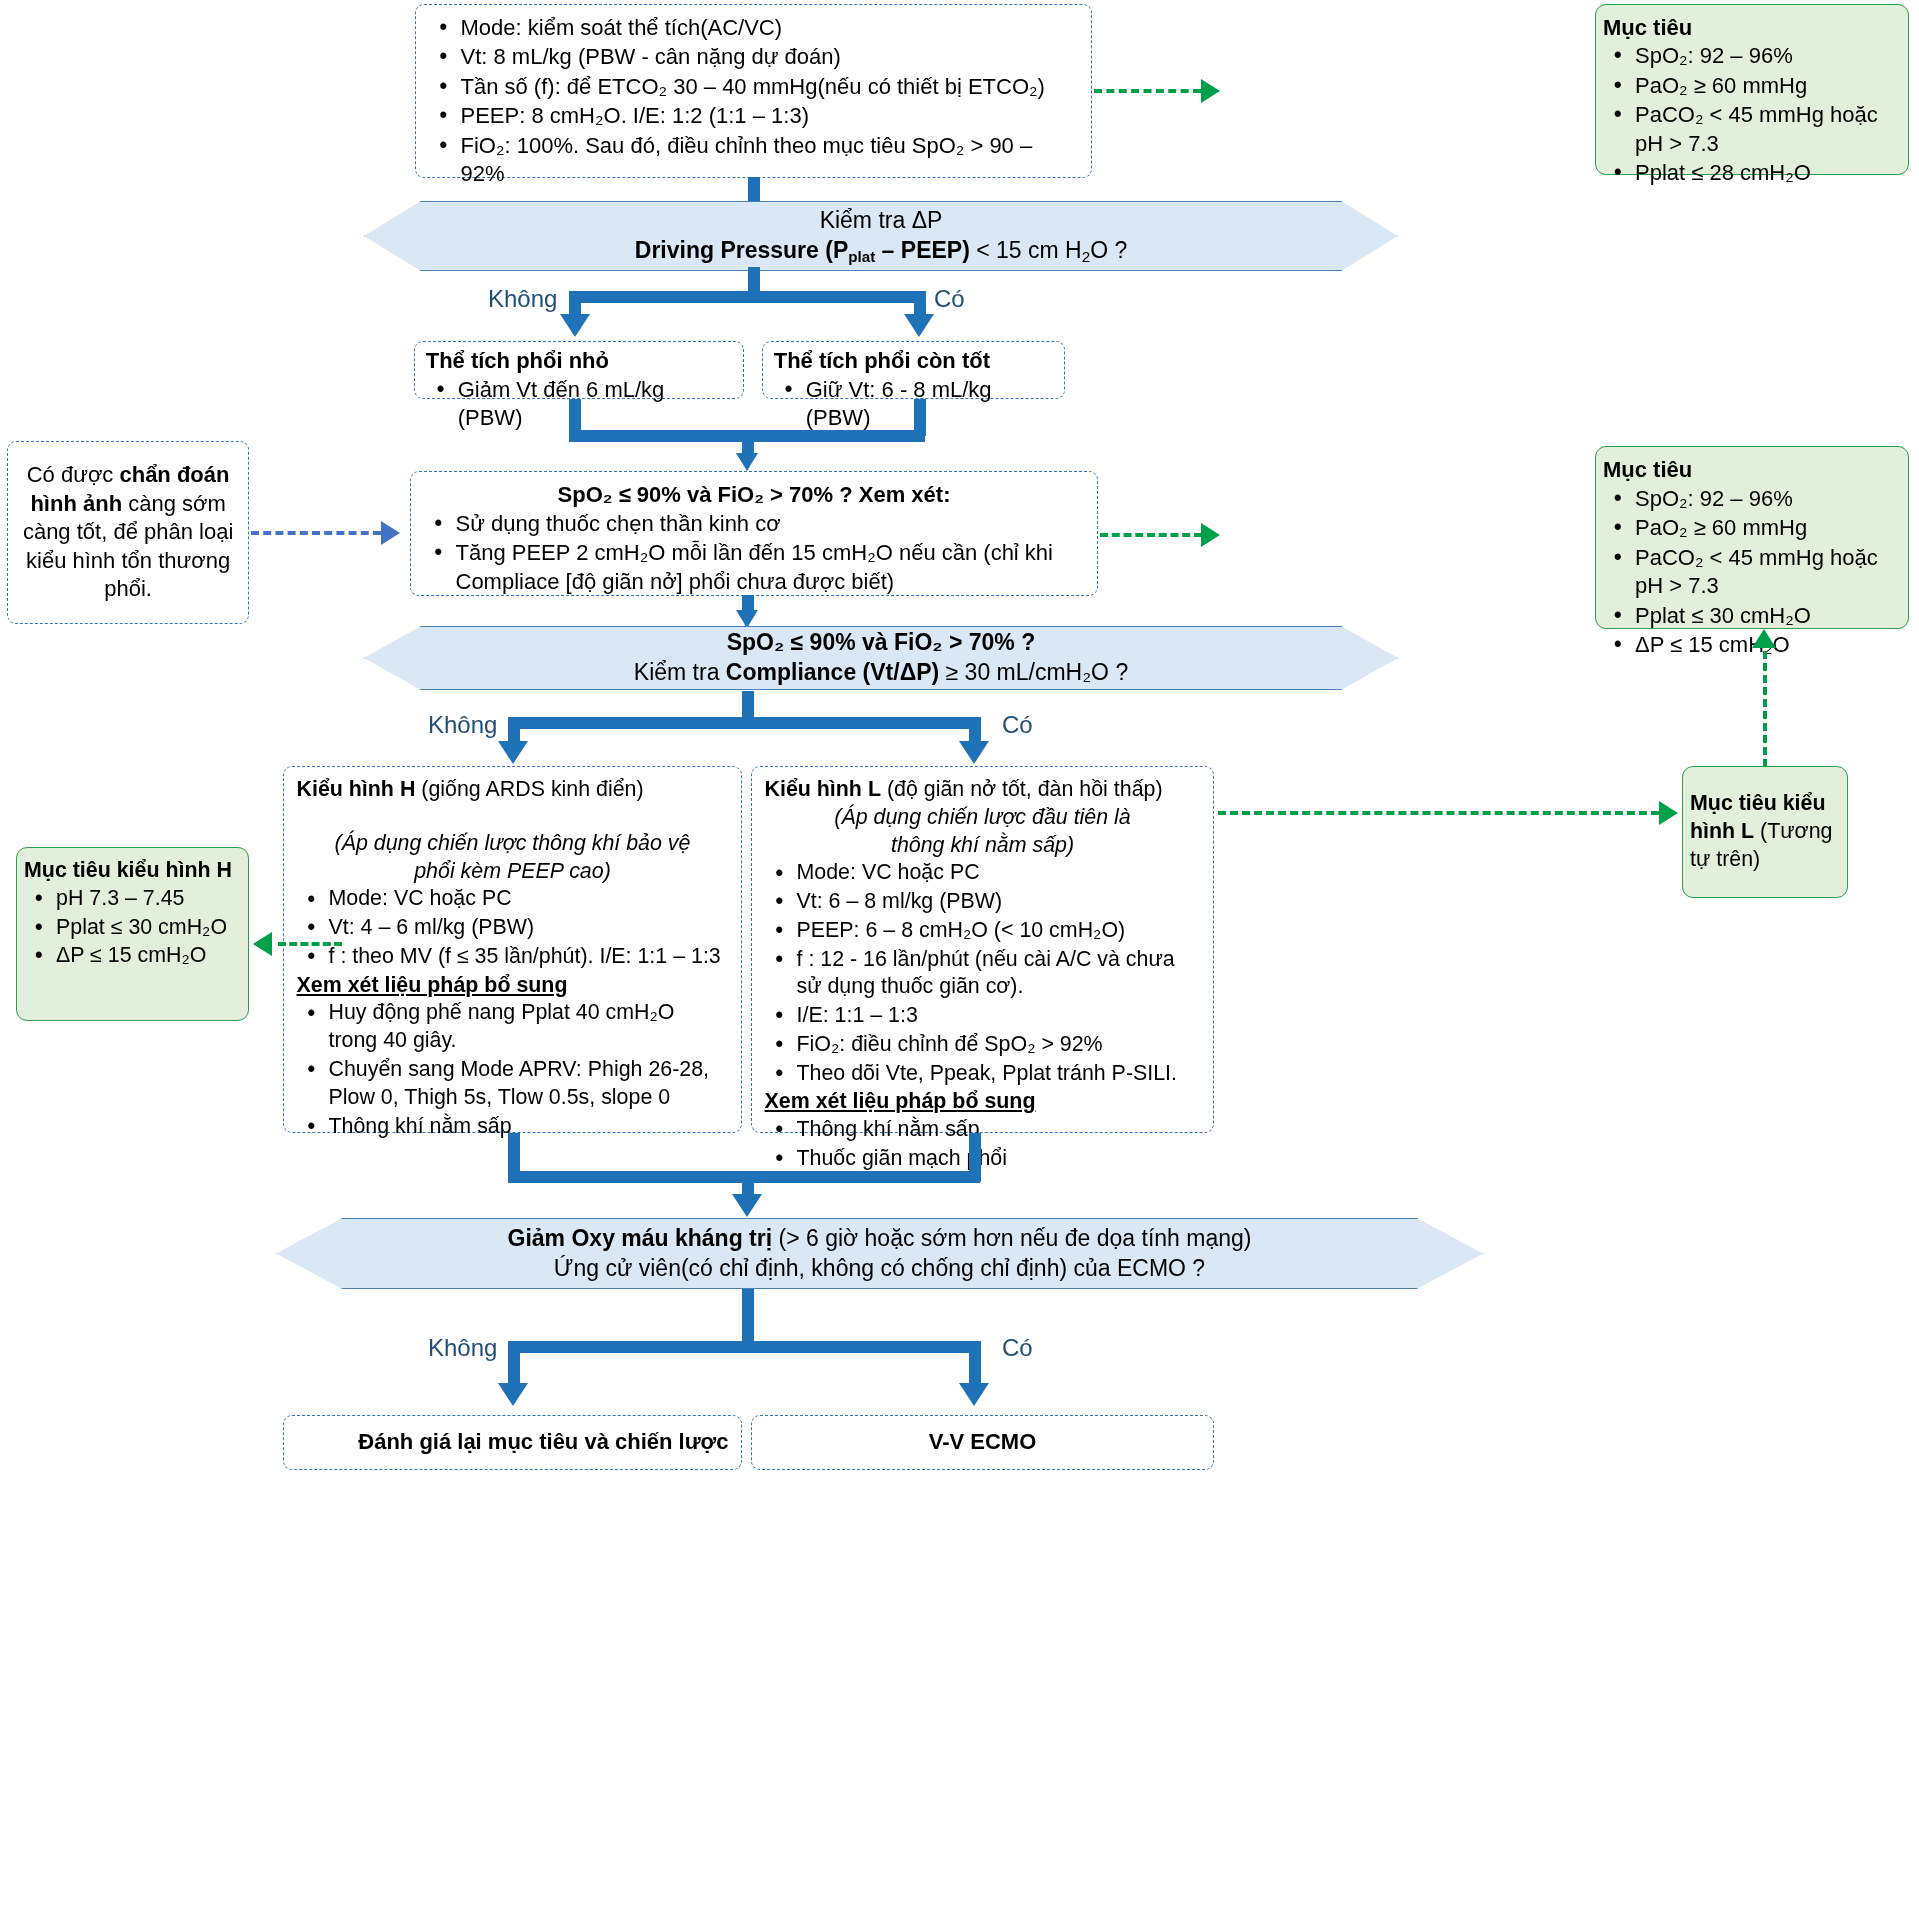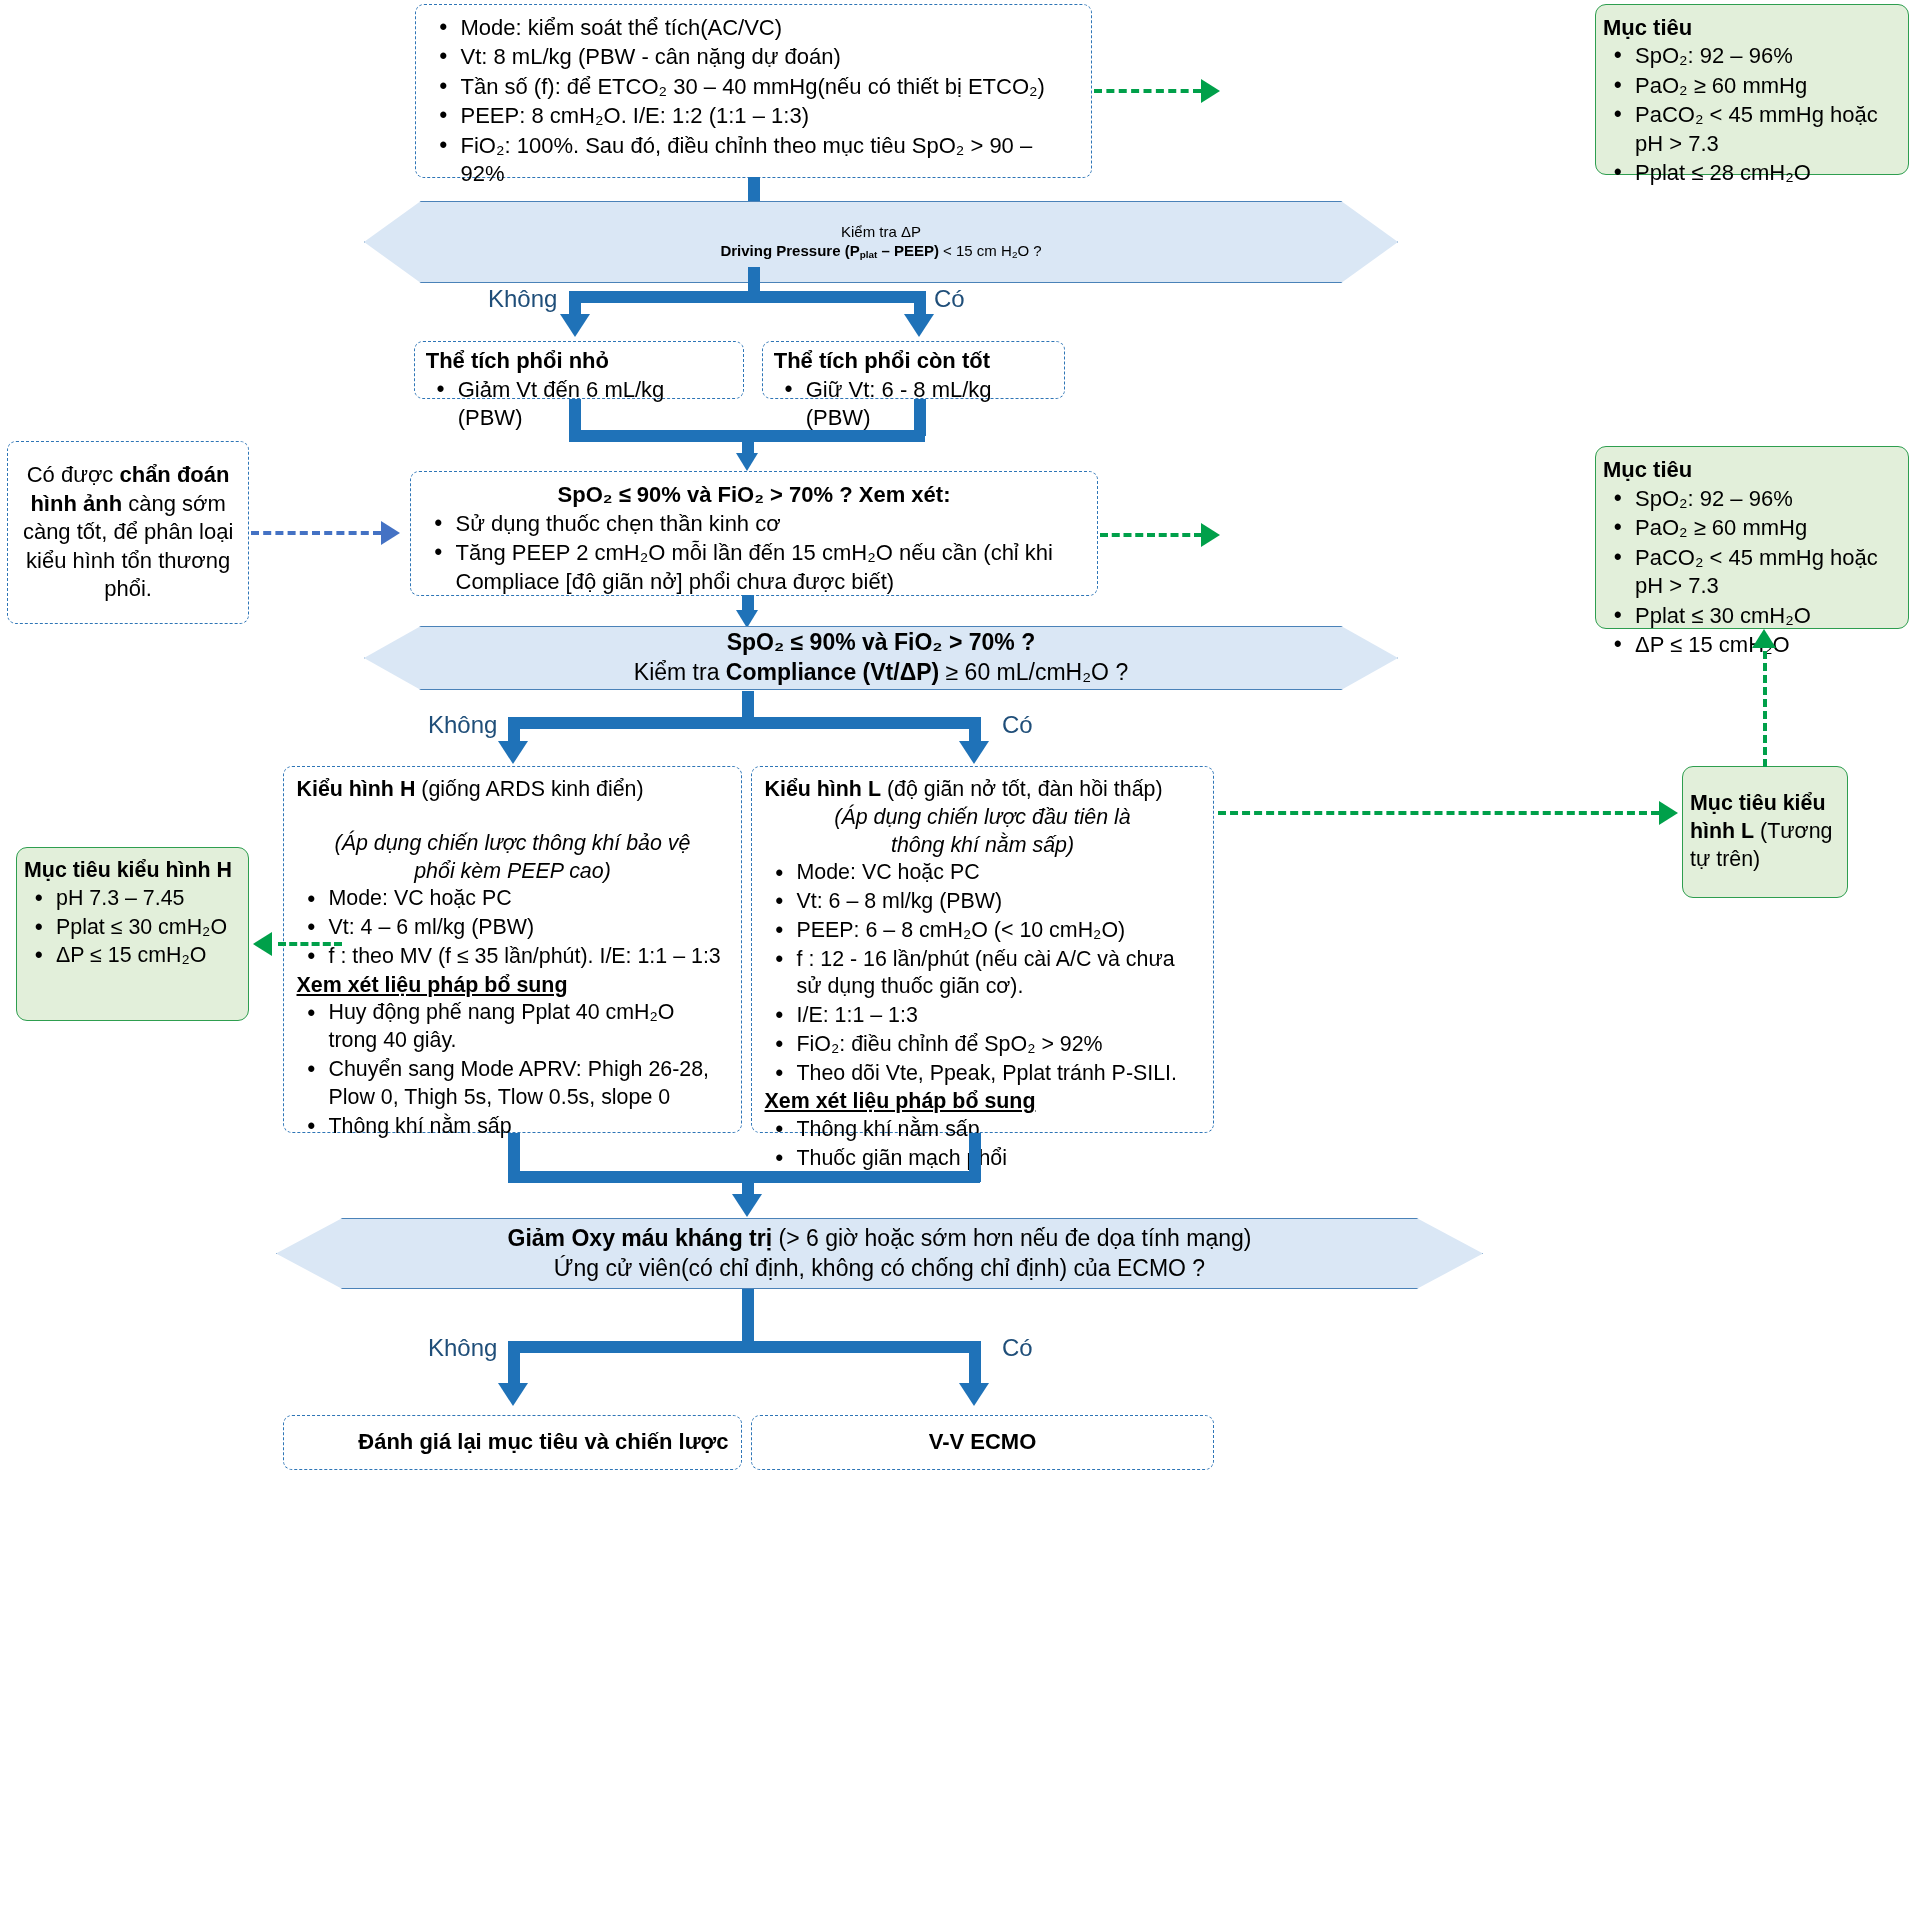--- a/index.html
+++ b/index.html
@@ -150,21 +150,21 @@
   <ul class="bul">
     <li>SpO₂: 92 – 96%</li>
     <li>PaO₂ ≥ 60 mmHg</li>
     <li>PaCO₂ &lt; 45 mmHg hoặc pH &gt; 7.3</li>
     <li>Pplat ≤ 28 cmH₂O</li>
   </ul>
 </div>
 
 <div class="vline" style="left:748px; top:177px; width:11.6px; height:25px;"></div>
 
-<div class="node hexa" style="left:364px; top:201px; width:1034px; height:82px; font-size:15px;">
+<div class="node hexa" style="left:364px; top:201px; width:1034px; height:70px; font-size:23px;">
   <div>Kiểm tra ΔP</div>
   <div>
     <b><span>Driving Pressure (P<sub>plat</sub> – PEEP)</span></b><span> &lt; 15 cm H<sub>2</sub>O ?</span>
   </div>
 </div>
 
 <div class="vline" style="left:748px; top:267px; width:11.6px; height:28.5px;"></div>
 <div class="hline" style="left:569px; top:291px; width:356px; height:11.6px;"></div>
 <div class="vline" style="left:569px; top:291px; width:11.6px; height:27px;"></div>
 <div class="vline" style="left:914px; top:291px; width:11.6px; height:27px;"></div>
@@ -226,21 +226,21 @@
 </div>
 
 <div class="vline" style="left:742px; top:595px; width:11.6px; height:21.4px;"></div>
 <div class="arrow-down-sm" style="left:736px; top:610px;"></div>
 
 <div class="node hexa" style="left:364px; top:626px; width:1034px; height:64px; font-size:23px;">
   <div>
     <b><span>SpO₂ ≤ 90% và FiO₂ &gt; 70% ?</span></b>
   </div>
   <div>
-    <span>Kiểm tra </span><b>Compliance (Vt/ΔP)</b><span> ≥ 60 mL/cmH₂O ?</span>
+    <span>Kiểm tra </span><b>Compliance (Vt/ΔP)</b><span> ≥ 30 mL/cmH₂O ?</span>
   </div>
 </div>
 
 <div class="vline" style="left:742px; top:691px; width:11.6px; height:37px;"></div>
 <div class="hline" style="left:508px; top:717px; width:472px; height:11.6px;"></div>
 <div class="vline" style="left:508px; top:717px; width:11.6px; height:27px;"></div>
 <div class="vline" style="left:969px; top:717px; width:11.6px; height:27px;"></div>
 <div class="arrow-down" style="left:498px; top:741px;"></div>
 <div class="arrow-down" style="left:959px; top:741px;"></div>
 <div class="lbl" style="left:428px; top:709px;">Không</div>

